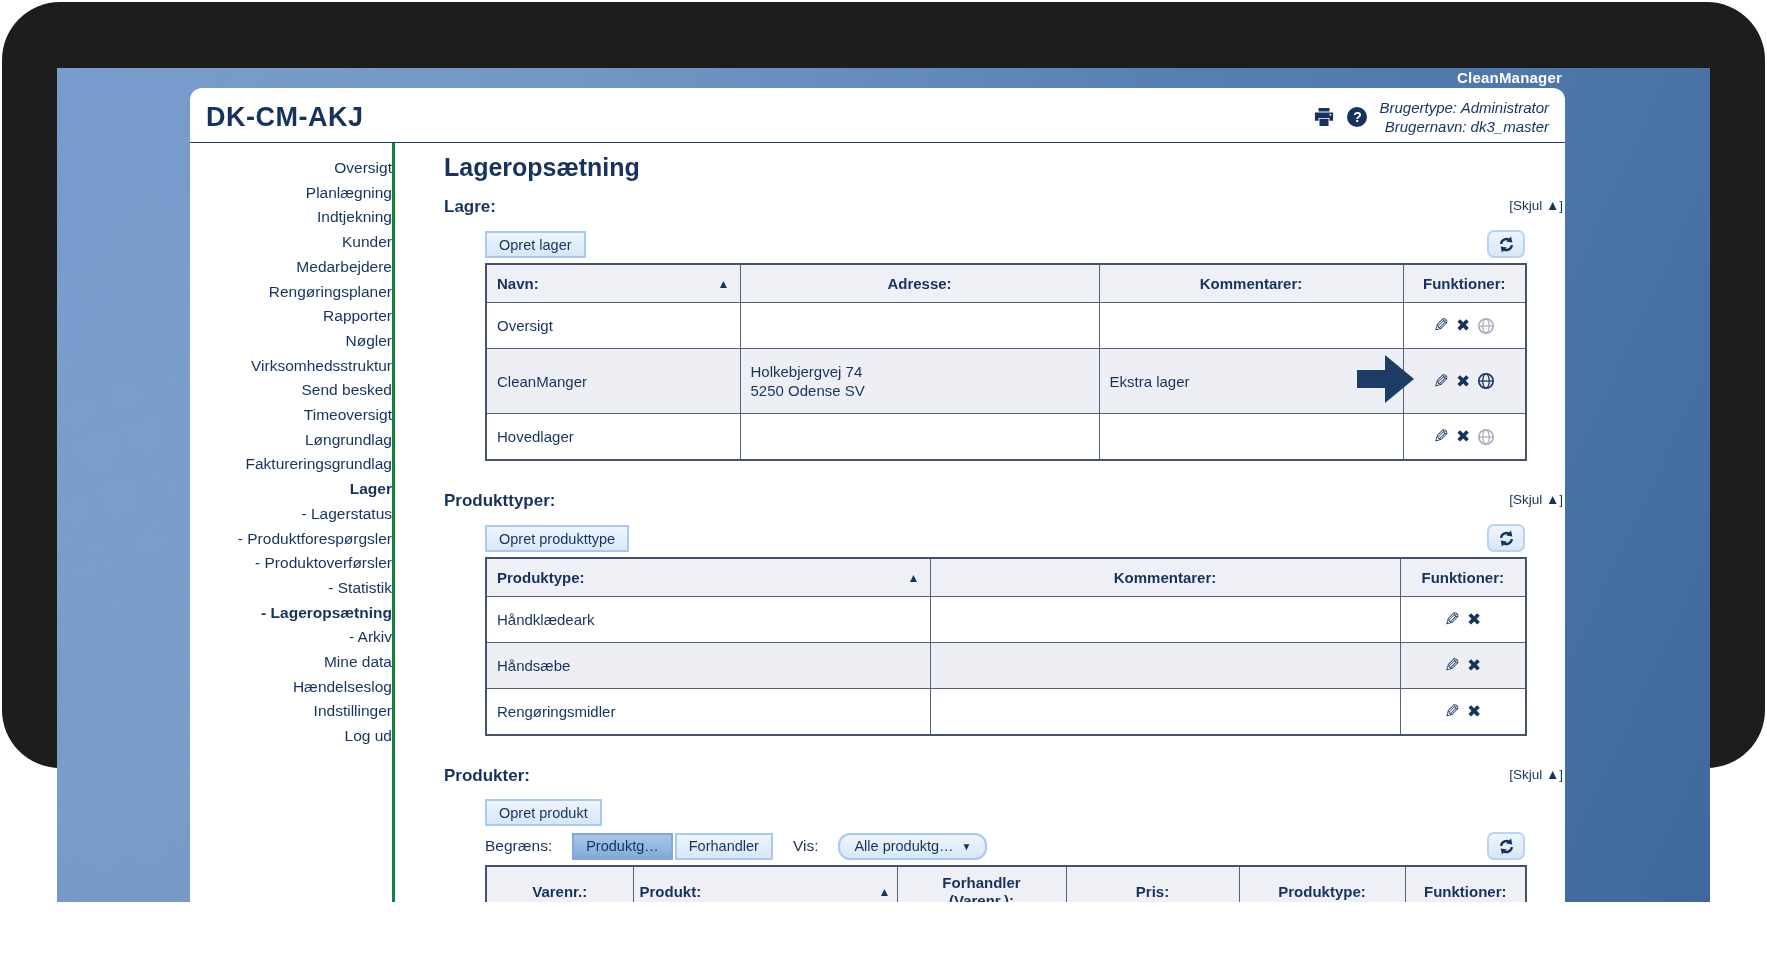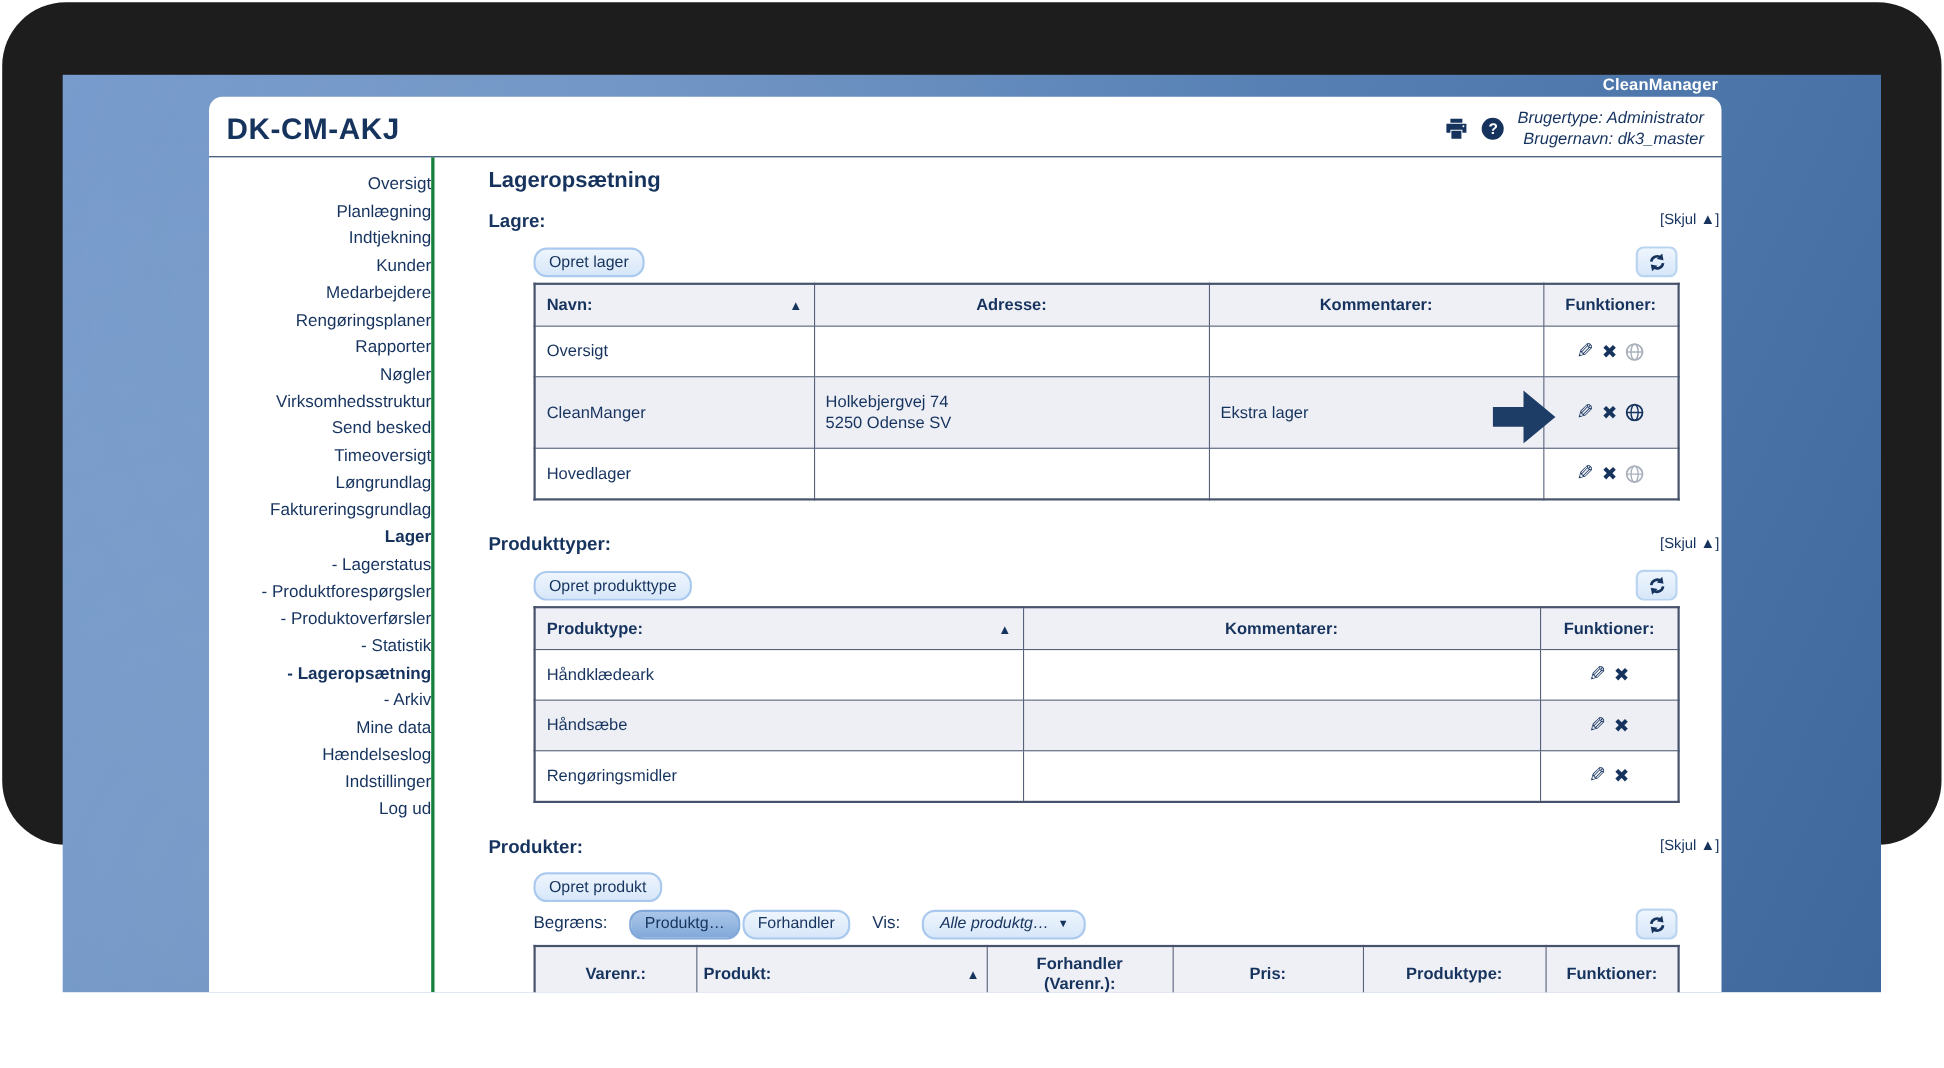--- a/index.html
+++ b/index.html
@@ -23,33 +23,33 @@
   .help-circle { width:20px; height:20px; border-radius:50%; background:#16335e; color:#fff; font-size:14px; font-weight:bold; display:flex; align-items:center; justify-content:center; cursor:pointer; }
   .user-meta { text-align:right; font-style:italic; font-size:15px; color:#16335e; line-height:19px; }
 
   .body-row { flex:1; display:flex; min-height:0; }
   .sidebar { width:205px; border-right:3px solid #15803d; padding:13px 0 16px 13px; font-size:15.5px; color:#16335e; line-height:24.7px; flex-shrink:0;text-align:right; }
   .nav-item { cursor:pointer; white-space:nowrap; }
   .nav-item.sub { padding-left:4px; }
   .nav-item.bold { font-weight:bold; }
 
   .main { flex:1; padding:8px 0 0 49px; position:relative; color:#16335e; }
-  .page-title { font-size:20px; font-weight:bold; margin:2px 0 15px 0; }
+  .page-title { font-size:25px; font-weight:bold; margin:2px 0 15px 0; }
   .section { position:relative; width:1119px; }
   .section-head { font-size:17px; font-weight:bold; position:relative; }
   .hide-link { position:absolute; right:0; top:1px; font-size:13.5px; font-weight:normal; cursor:pointer; white-space:nowrap; }
 
   .toolbar { width:1040px; margin:13px 0 5px 41px; display:flex; justify-content:space-between; align-items:flex-end; }
   .btn {
     display:inline-flex; align-items:center; gap:8px;
-    background:linear-gradient(#eef5fd,#d7e7f9); border:2px solid #a9c9ee; border-radius:12px;
+    background:linear-gradient(#eef5fd,#d7e7f9); border:2px solid #a9c9ee; border-radius:0;
     color:#16335e; font-size:14.5px; padding:3px 12px; height:27px; cursor:pointer; white-space:nowrap;
   }
   .btn.selected { background:linear-gradient(#aac6e9,#82a9d9); border-color:#82a9d9; }
-  .btn.dropdown { border-radius:12px; padding:3px 14px;font-style:italic; }
+  .btn.dropdown { border-radius:12px; padding:3px 14px; }
   .btn .caret { font-size:10px; }
   .refresh-btn { width:38px; height:28px; display:inline-flex; align-items:center; justify-content:center; background:linear-gradient(#eef5fd,#d7e7f9); border:2px solid #b9d4f0; border-radius:7px; cursor:pointer; }
 
   table { width:1040px; margin-left:41px; border-collapse:collapse; table-layout:fixed; font-size:15px; color:#16335e; }
   table, th, td { border:1px solid #57617a; }
   table { border:2px solid #47536b; }
   th { background:#eef0f6; font-weight:bold; text-align:center; padding:10px 10px; }
   td { padding:13px 10px; background:#fff; }
   tr.alt td { background:#edeff5; }
   .sort-wrap { display:flex; justify-content:space-between; align-items:center; }

